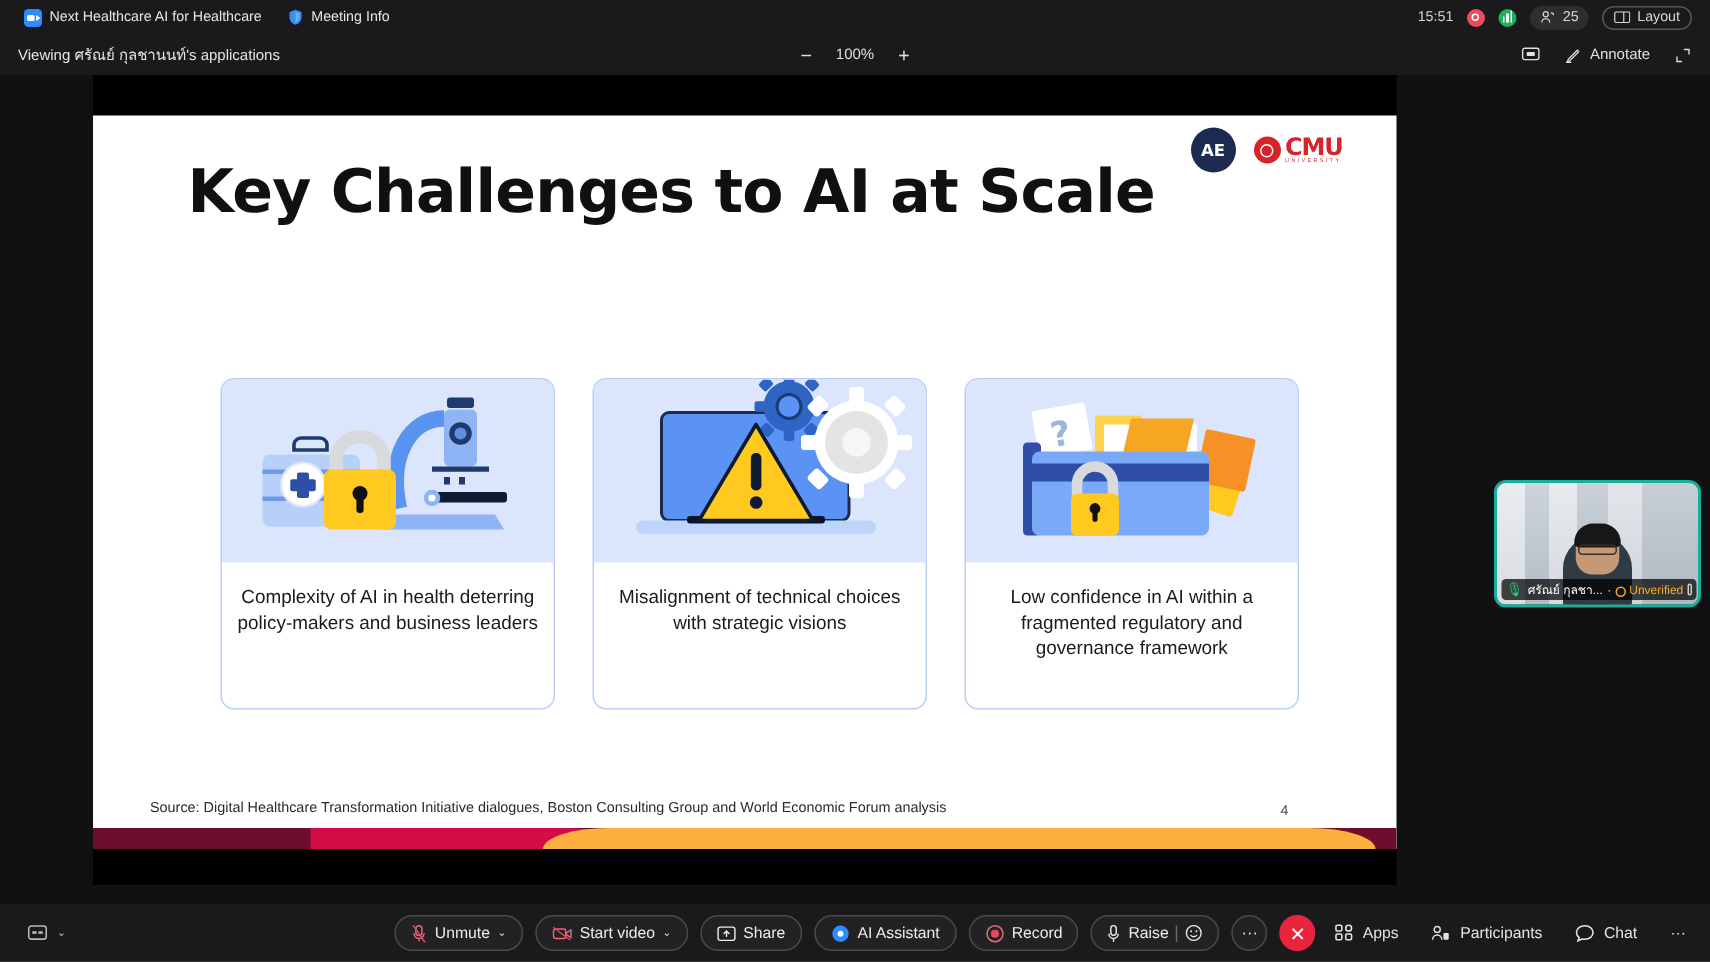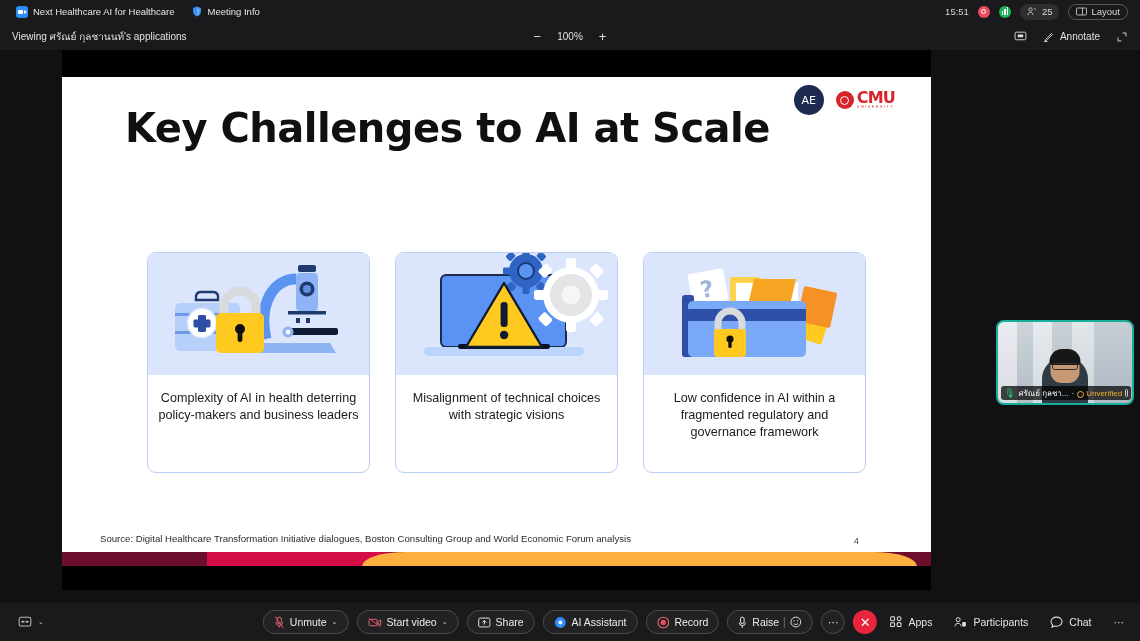--- a/index.html
+++ b/index.html
@@ -86,21 +86,21 @@
 
   .slide-title {
     position: absolute; left: 63px; top: 28px;
     font-size: 40px; font-weight: 800; color: #101010; letter-spacing: -0.5px;
     font-family: "DejaVu Sans", sans-serif;
   }
   .logos { position: absolute; right: 36px; top: 8px; display: flex; align-items: center; gap: 12px; }
   .logo-ae {
     width: 30px; height: 30px; border-radius: 50%; background: #1d2a52;
     display: flex; align-items: center; justify-content: center;
-    color: #fff; font-size: 11px; font-weight: 400; font-family: "DejaVu Sans", sans-serif;
+    color: #fff; font-size: 11px; font-weight: 700; font-family: "DejaVu Sans", sans-serif;
   }
   .logo-cmu { display: flex; align-items: center; gap: 3px; }
   .cmu-seal { width: 18px; height: 18px; border-radius: 50%; background: #d8232a;
               display:flex; align-items:center; justify-content:center; }
   .cmu-seal i { width: 9px; height: 9px; border: 1.5px solid #fff; border-radius: 50%; display:block; }
   .cmu-text { display: flex; flex-direction: column; line-height: 1; }
   .cmu-text b { color: #d8232a; font-size: 16px; font-weight: 800; letter-spacing: -0.8px;
                 font-family: "DejaVu Sans", sans-serif; }
   .cmu-text s { color: #d8232a; font-size: 3.6px; letter-spacing: 1.6px; text-decoration: none; }
 

